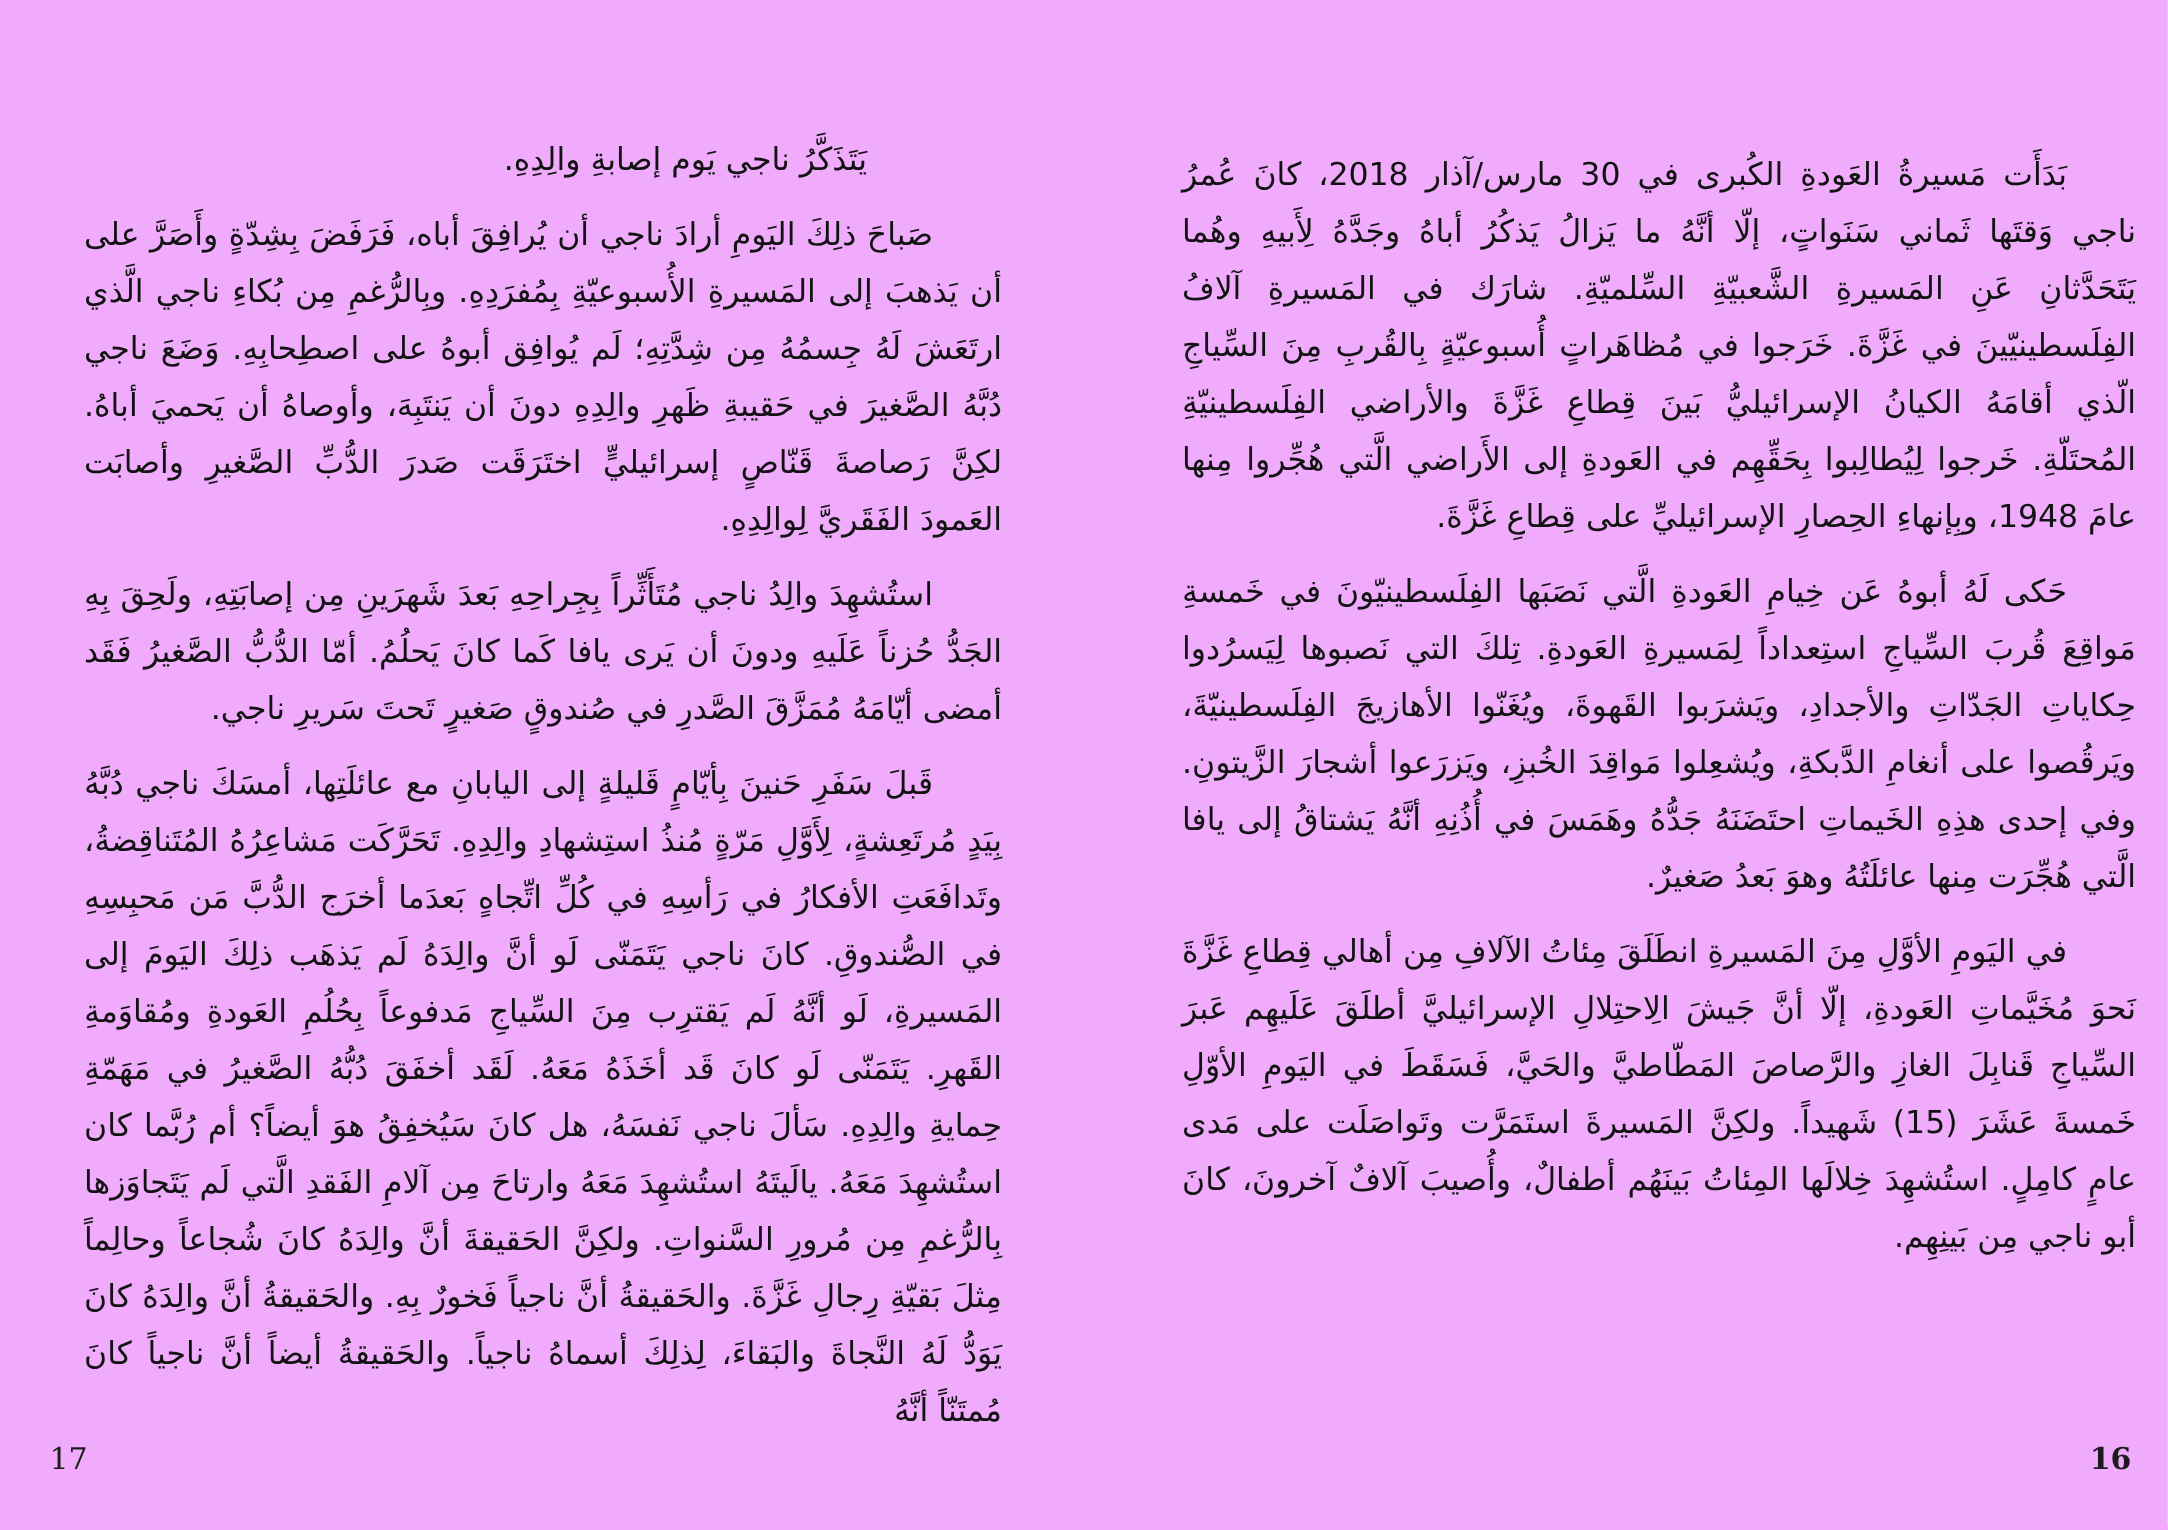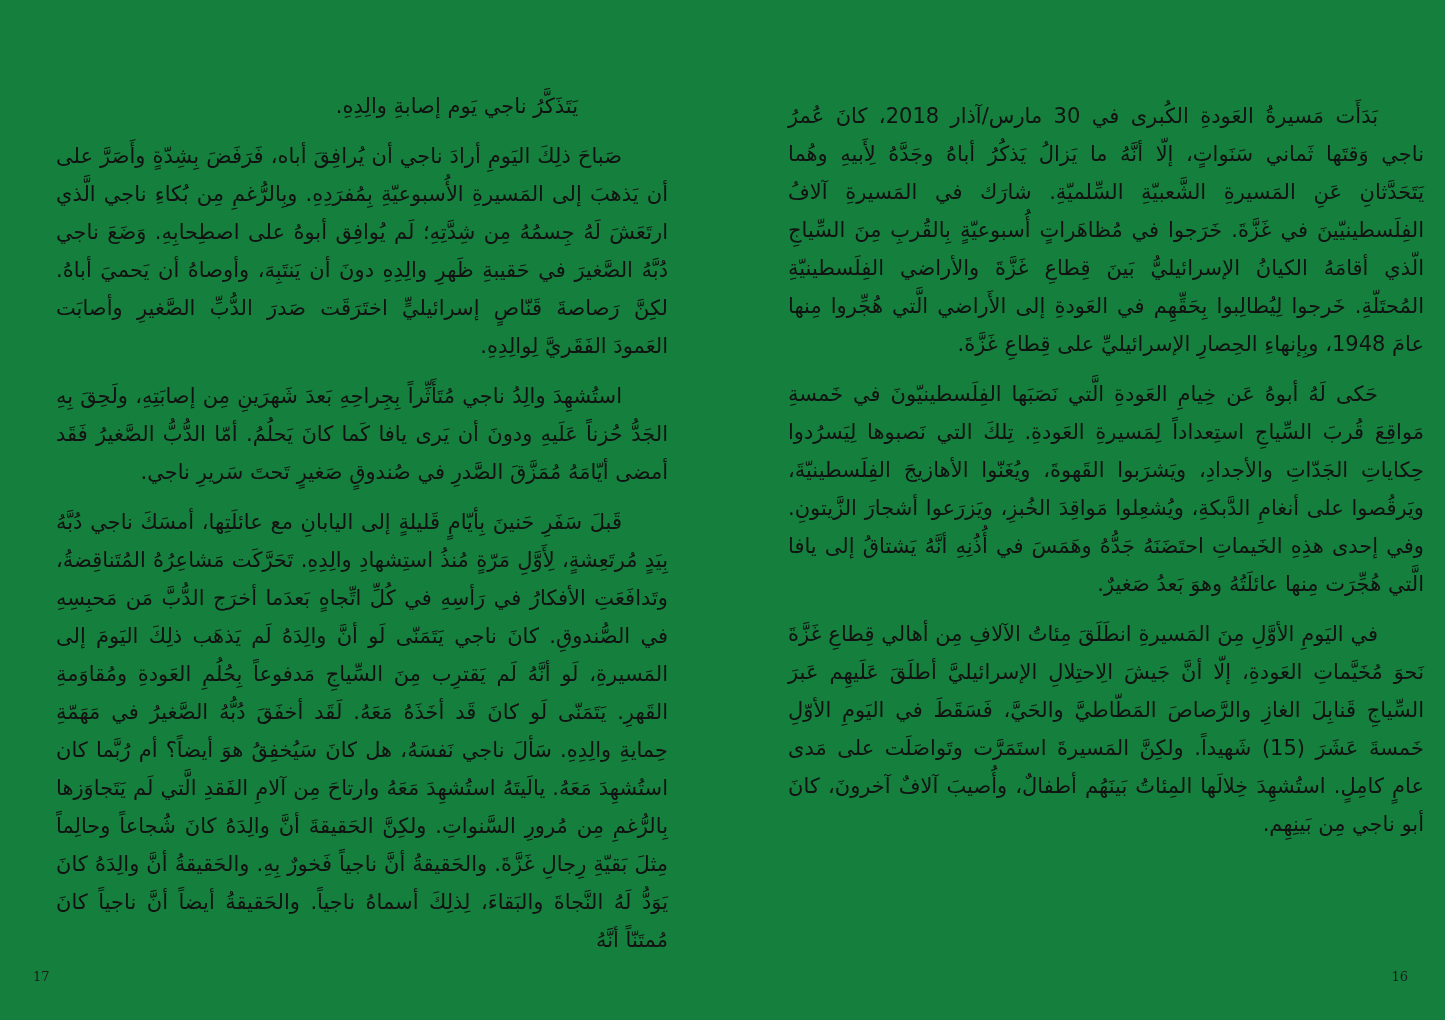--- a/index.html
+++ b/index.html
@@ -4,21 +4,21 @@
 <style>
   html, body { margin: 0; padding: 0; }
   body {
     width: 1445px; height: 1020px;
     background: #ffffff;
     font-family: "DejaVu Sans", sans-serif;
     color: #111111;
     overflow: hidden;
     position: relative;
   }
-  .spread { position: absolute; inset: 0; background: #15803d; }
+  .spread { position: absolute; inset: 0; background: #f0abfc; }
 
   .page { position: absolute; top: 0; bottom: 0; }
   .page-left  { left: 0;    width: 722px; }
   .page-right { left: 722px; width: 723px; }
 
   .text-block {
     position: absolute;
     direction: rtl;
     unicode-bidi: embed;
     text-align: justify;
@@ -33,25 +33,25 @@
   .para:last-child { margin-bottom: 12px; }
   .para.flush  { text-indent: 0; }
   .para.indent { text-indent: 46px; }
   .para.deep   { text-indent: 90px; }
   .b { font-weight: normal; }
 
   .page-number {
     position: absolute;
     bottom: 36px;
     font-family: "DejaVu Serif", serif;
-    font-size: 13px;
+    font-size: 20px;
     color: #1c1c1c;
   }
   .page-number.num-left  { left: 33px; }
-  .page-number.num-right { right: 37px; }
+  .page-number.num-right { right: 24px; font-weight: bold; }
 </style>
 </head>
 <body>
 
 <div class="spread">
 
   <section class="page page-left">
     <div class="text-block" lang="ar" dir="rtl">
         <p class="para deep"><span>يَتَذَكَّرُ ناجي يَوم إصابةِ والِدِهِ.</span></p>
         <p class="para indent"><span>صَباحَ ذلِكَ اليَومِ أرادَ ناجي أن يُرافِقَ أباه، فَرَفَضَ بِشِدّةٍ وأَصَرَّ على أن يَذهبَ إلى المَسيرةِ الأُسبوعيّةِ بِمُفرَدِهِ. وبِالرُّغمِ مِن بُكاءِ ناجي الَّذي ارتَعَشَ لَهُ جِسمُهُ مِن شِدَّتِهِ؛ لَم يُوافِق أبوهُ على اصطِحابِهِ. وَضَعَ ناجي دُبَّهُ الصَّغيرَ في حَقيبةِ ظَهرِ والِدِهِ دونَ أن يَنتَبِهَ، وأوصاهُ أن يَحميَ أباهُ. لكِنَّ رَصاصةَ قَنّاصٍ إسرائيليٍّ اختَرَقَت صَدرَ الدُّبِّ الصَّغيرِ وأصابَت العَمودَ الفَقَريَّ لِوالِدِهِ.</span></p>

